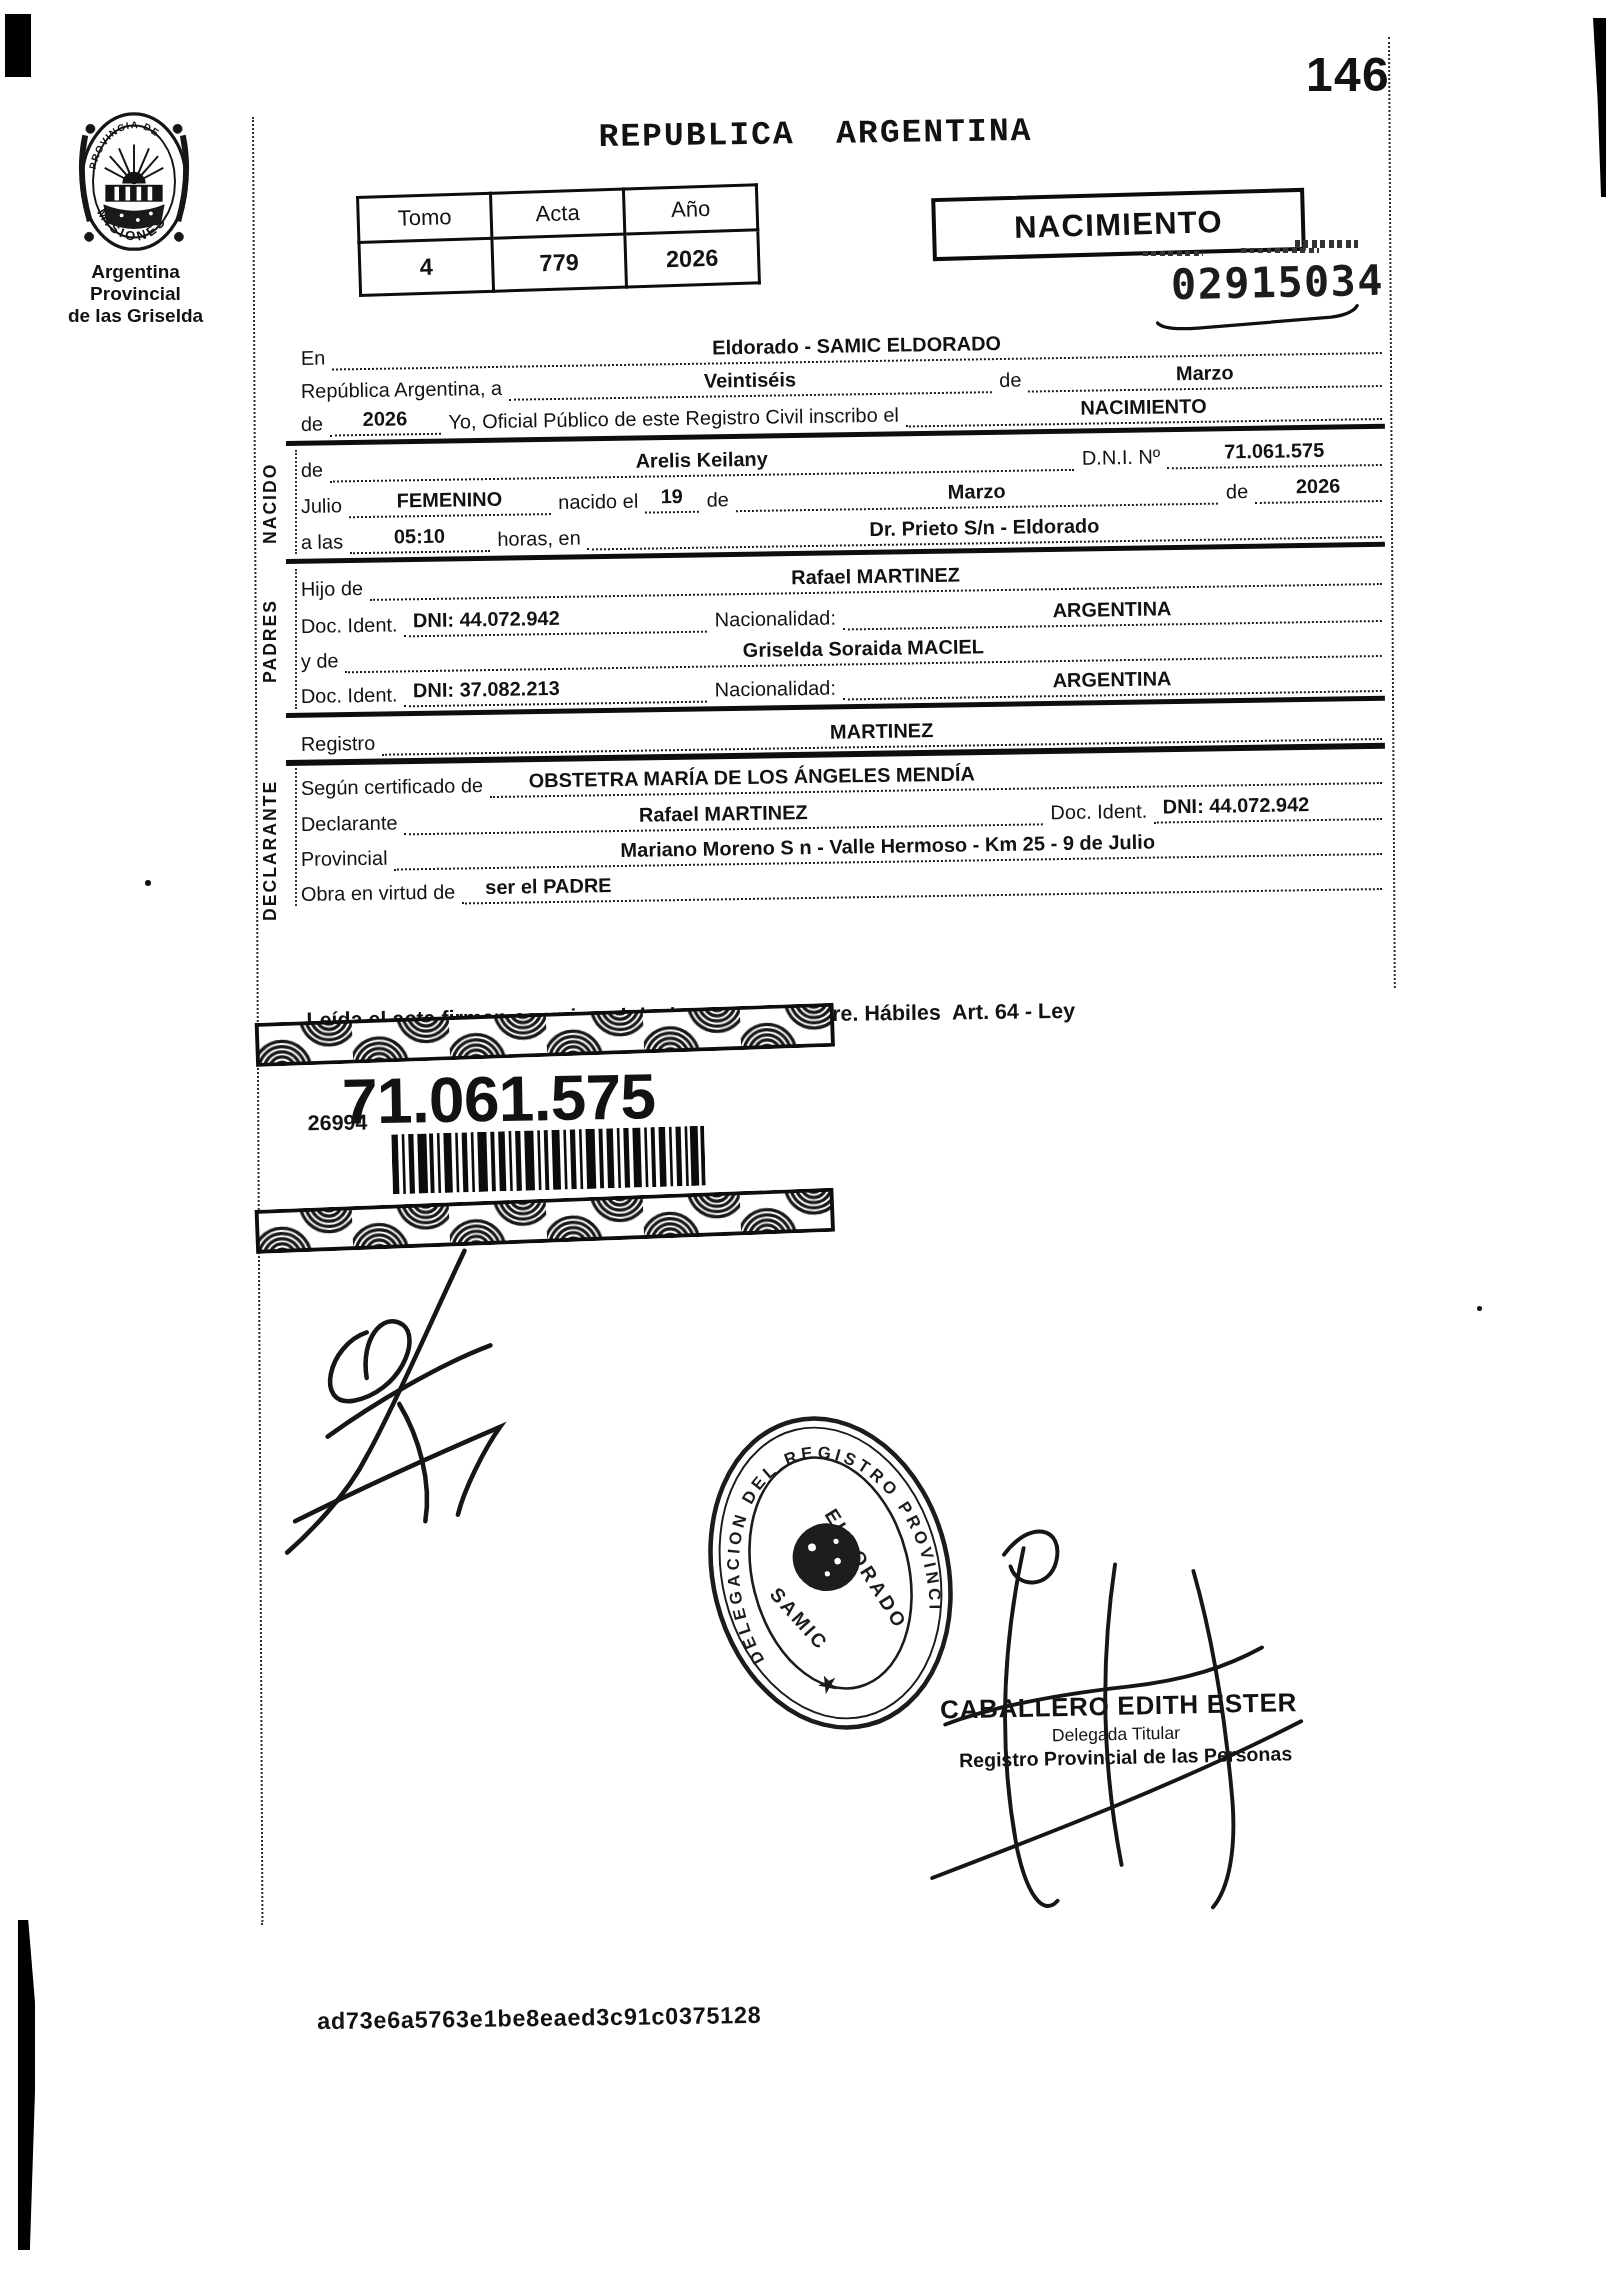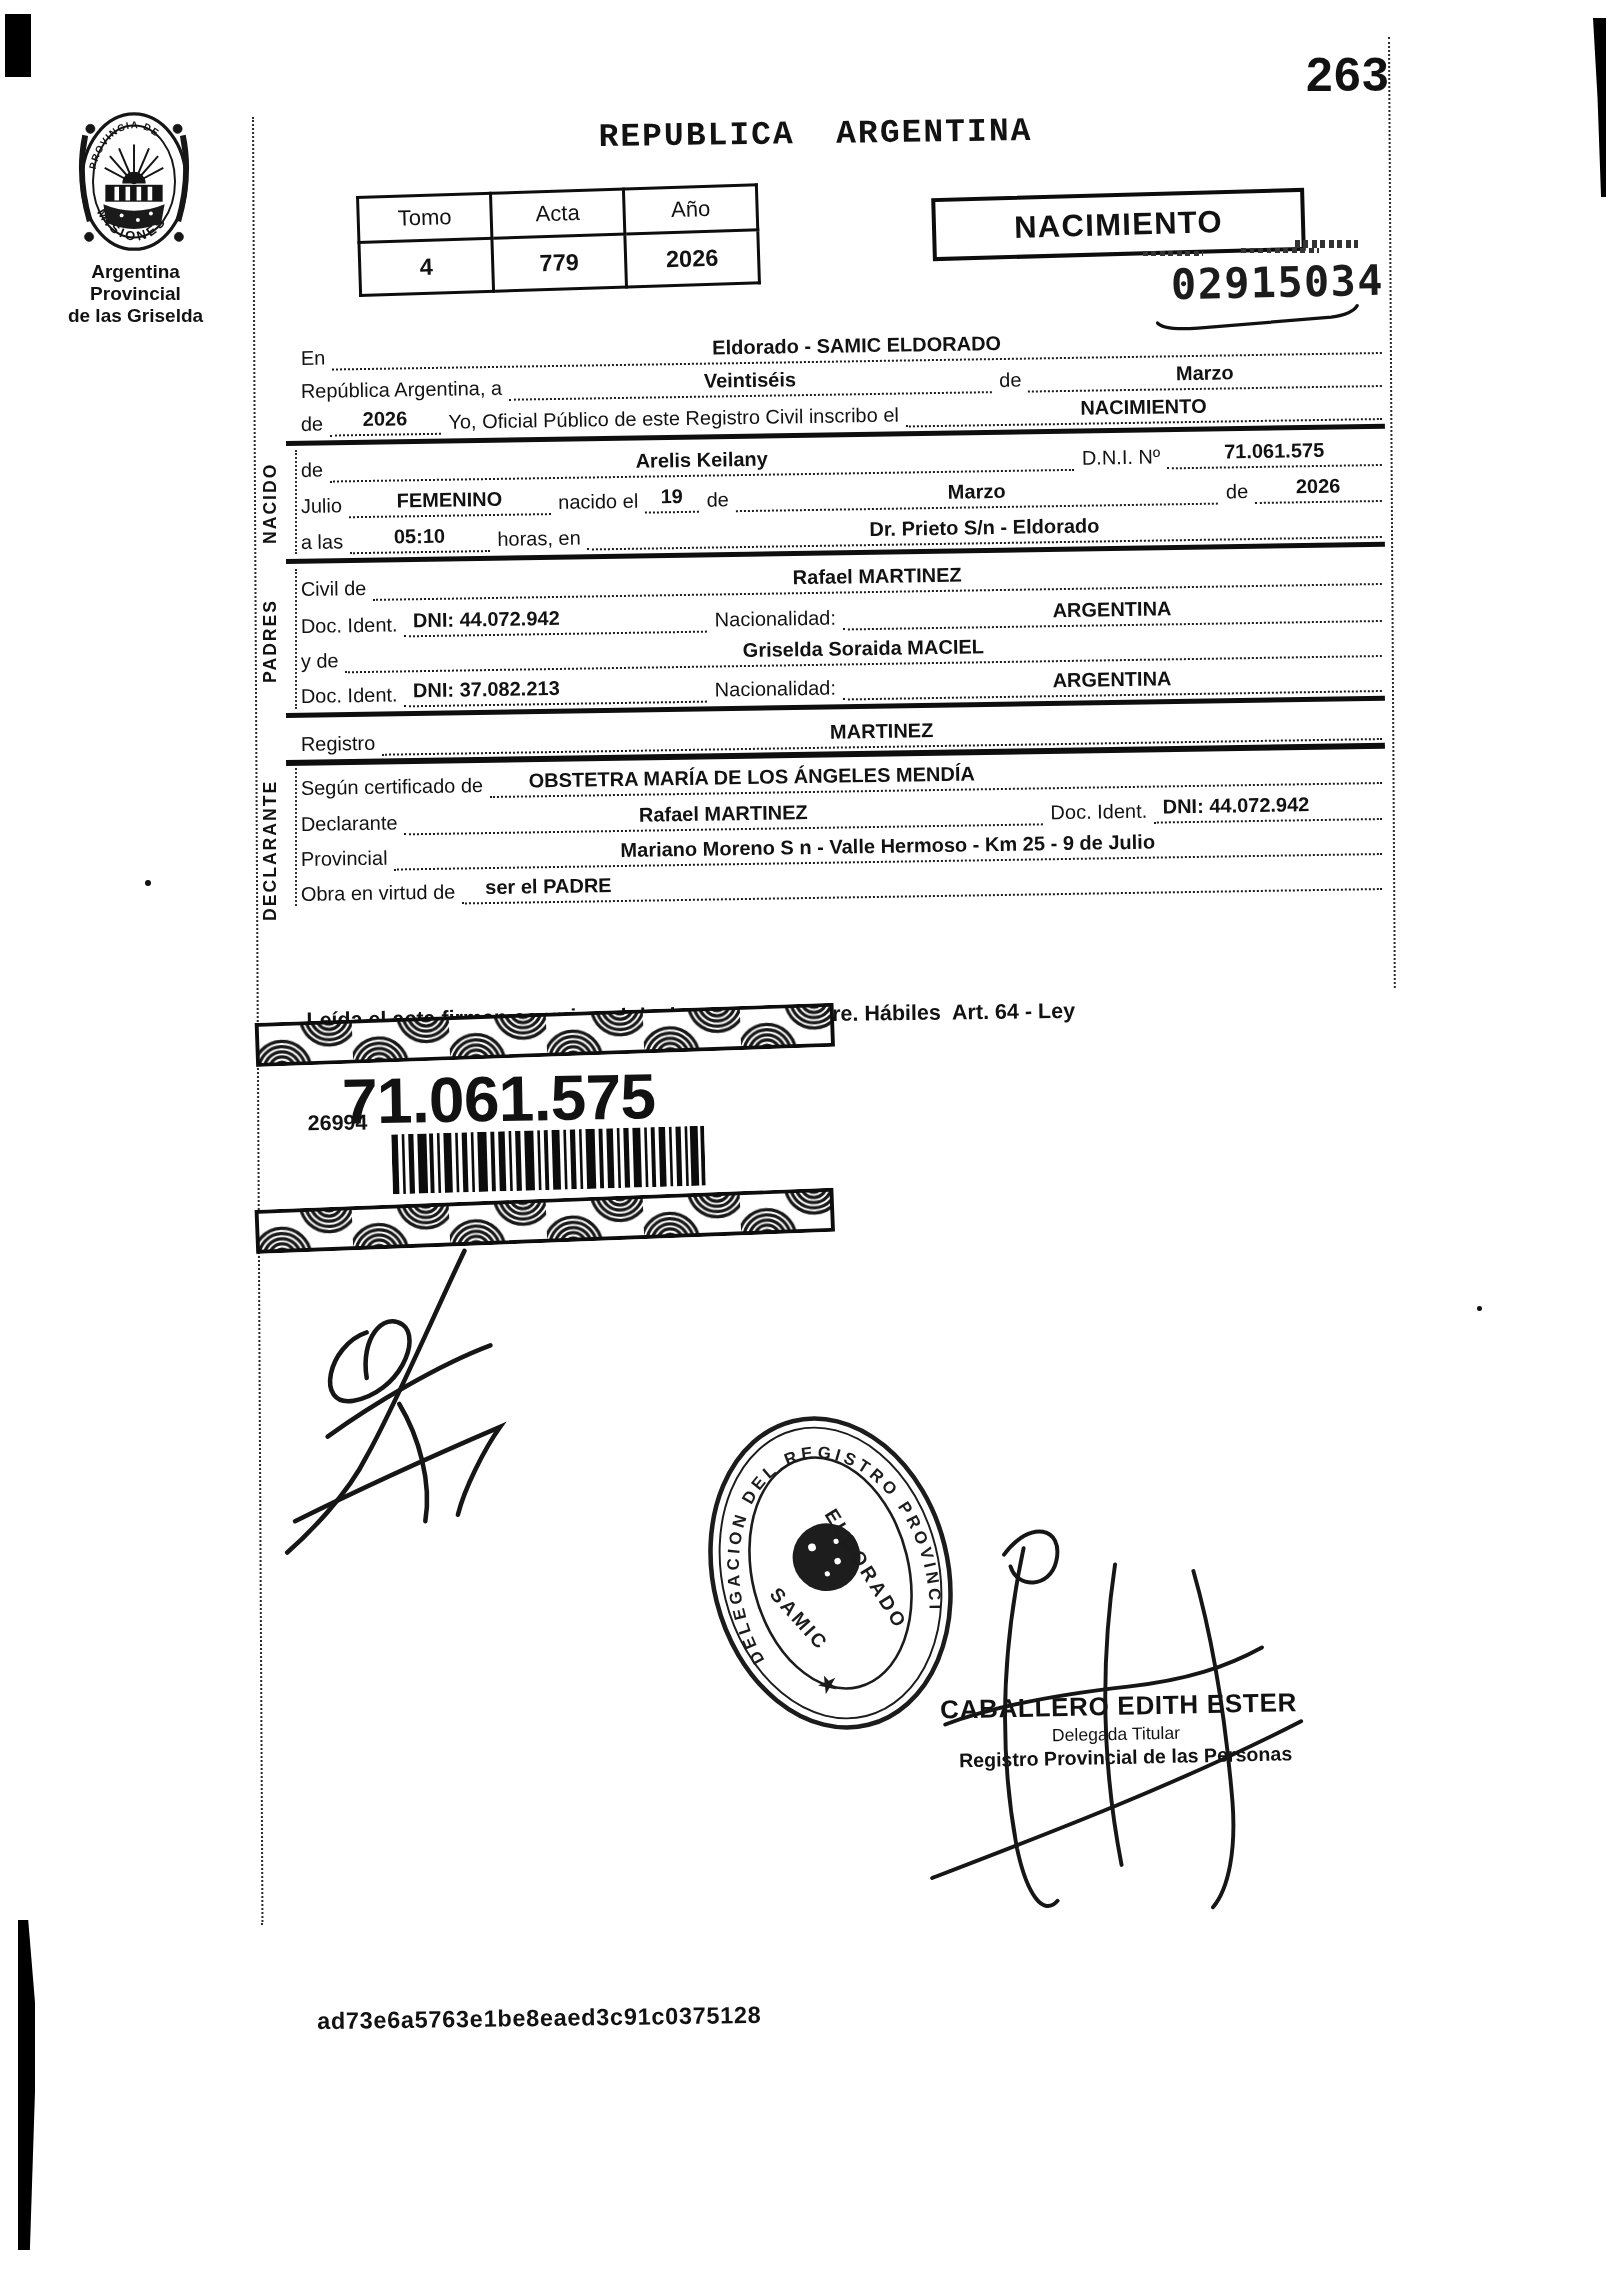--- a/index.html
+++ b/index.html
@@ -74,21 +74,21 @@
 
   <div class="artifact" style="left:5.2px;top:14.4px;width:26px;height:63px;"></div>
   <div class="artifact" style="left:1593px;top:18px;width:13px;height:179px;clip-path:polygon(0 0,100% 0,100% 100%,62% 100%,35% 45%);"></div>
   <div class="artifact" style="left:18px;top:1920px;width:17px;height:330px;clip-path:polygon(0 0,60% 0,100% 25%,100% 52%,70% 100%,0 100%);"></div>
   <div class="speck" style="left:145px;top:880px;width:5.9px;height:5.9px;"></div>
   <div class="speck" style="left:1477px;top:1306px;width:4.6px;height:4.6px;"></div>
 
   <div class="vline" style="left:252px;top:117px;height:1808px;transform:rotate(-0.3deg);transform-origin:top;"></div>
   <div class="vline" style="left:1388px;top:37px;height:951px;transform:rotate(-0.35deg);transform-origin:top;"></div>
 
-  <div class="pageno">263</div>
+  <div class="pageno">146</div>
 
   <svg class="sealsvg" style="position:absolute;left:76px;top:108px;" width="116" height="151" viewBox="0 0 178 232">
     <g stroke="#161616" fill="none">
       <path d="M 14,42 q -13,62 7,132" stroke-width="9"></path>
       <path d="M 164,42 q 13,62 -7,132" stroke-width="9"></path>
       <circle cx="22" cy="32" r="7" fill="#161616"></circle>
         <circle cx="156" cy="32" r="7" fill="#161616"></circle>
       <circle cx="20" cy="198" r="7" fill="#161616"></circle>
         <circle cx="158" cy="198" r="7" fill="#161616"></circle>
       <ellipse cx="89" cy="113" rx="80" ry="104" stroke-width="5"></ellipse>
@@ -196,21 +196,21 @@
   </div>
   <div class="row" style="top:522px;">
     <span class="lbl">a las</span>
     <span class="seg" style="flex:0 0 140px;">05:10</span>
     <span class="lbl mid">horas, en</span>
     <span class="seg">Dr. Prieto S/n - Eldorado</span>
   </div>
   <div class="rule" style="top:559px;"></div>
 
   <div class="row" style="top:569px;">
-    <span class="lbl">Civil de</span>
+    <span class="lbl">Hijo de</span>
     <span class="seg">Rafael MARTINEZ</span>
   </div>
   <div class="row" style="top:606px;">
     <span class="lbl">Doc. Ident.</span>
     <span class="seg vleft" style="flex:0 0 294px;">DNI: 44.072.942</span>
     <span class="lbl mid">Nacionalidad:</span>
     <span class="seg">ARGENTINA</span>
   </div>
   <div class="row" style="top:641px;">
     <span class="lbl">y de</span>

